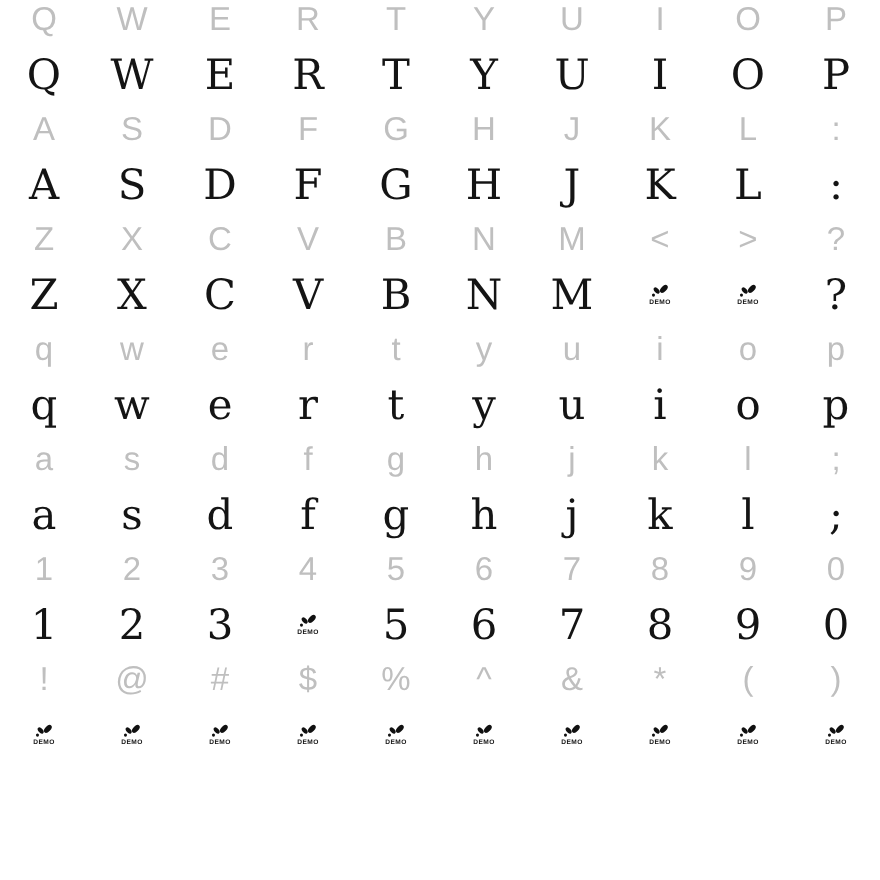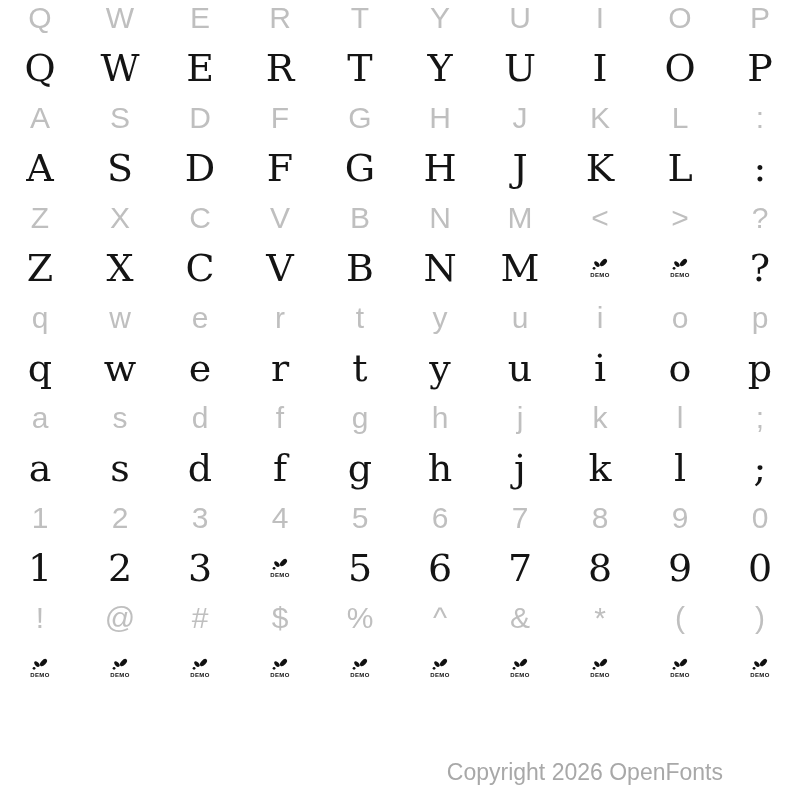--- a/index.html
+++ b/index.html
@@ -385,14 +385,13 @@
       <ellipse cx="7.2" cy="7.6" rx="2.1" ry="3.6" transform="rotate(-42 7.2 7.6)"></ellipse>
       <ellipse cx="14.2" cy="6.0" rx="2.6" ry="4.7" transform="rotate(44 14.2 6.0)"></ellipse>
       <circle cx="4.1" cy="12.1" r="1.5"></circle>
     </svg>
     <span class="demo-label">DEMO</span>
   </span>
 </span>
         </div>
   </div>
 </div>
-  <div class="copyright">Copyright 2026 OpenFonts</div>
 </div>
 
 </body></html>

